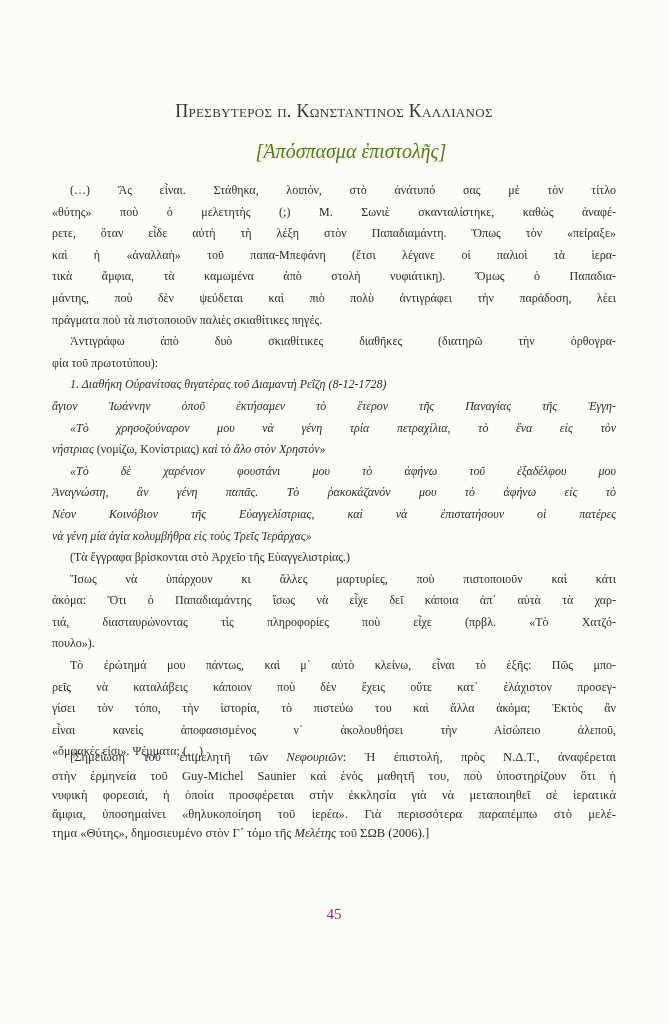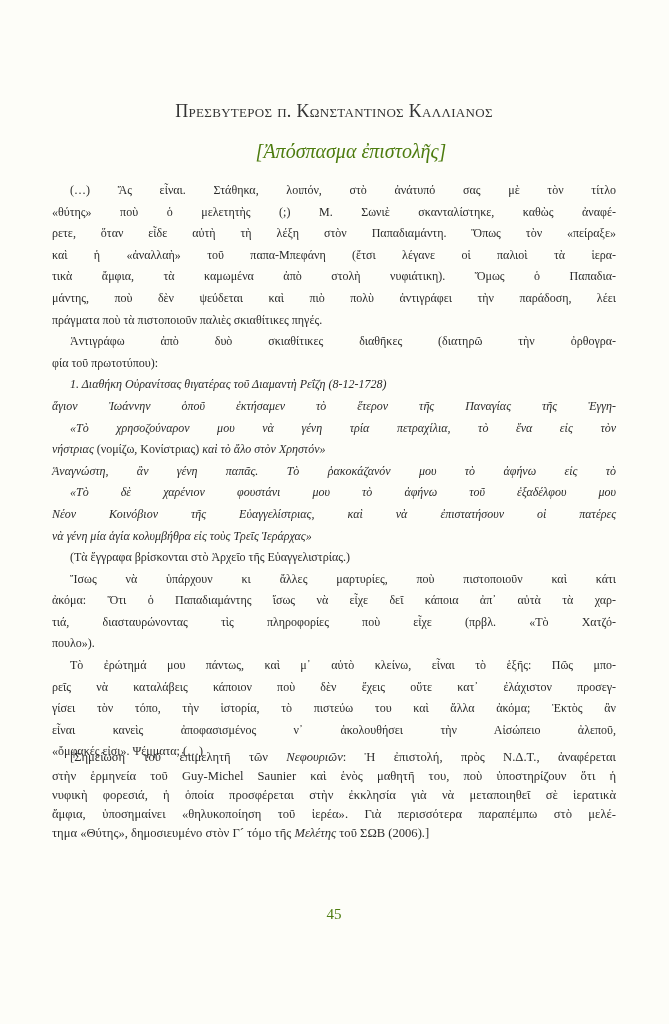--- a/index.html
+++ b/index.html
@@ -74,21 +74,21 @@
       color: #2d2d2d;
     }
     .note .line { height: 19px; }
     .page-number {
       position: absolute;
       top: 906px;
       left: 0;
       width: 564px;
       text-align: center;
       font-size: 15px;
-      color: #4d7c0f;
+      color: #be185d;
     }
   </style>
 </head>
 <body>
 
 <div class="page">
 
   <div class="running-head">Πρεσβυτερος π. Κωνσταντινος Καλλιανος</div>
 
   <div class="title">[Ἀπόσπασμα ἐπιστολῆς]</div>
@@ -111,22 +111,22 @@
     </div>
 
     <div>
       <span class="line last indent it">1. Διαθήκη Οὐρανίτσας θιγατέρας τοῦ Διαμαντὴ Ρεΐζη (8-12-1728)</span>
       <span class="line it">ἅγιον Ἰωάννην ὁποῦ ἐκτήσαμεν τὸ ἕτερον τῆς Παναγίας τῆς Ἐγγη-</span>
       <span class="line indent it">«Τὸ χρησοζούναρον μου νὰ γένη τρία πετραχίλια, τὸ ἕνα εἰς τὸν</span>
       <span class="line last"><span class="it">νήστριας</span><span> (νομίζω, Κονίστριας) </span><span class="it">καὶ τὸ ἄλο στὸν Χρηστόν»</span></span>
     </div>
 
     <div>
+      <span class="line indent it">«Τὸ δὲ χαρένιον φουστάνι μου τὸ ἀφήνω τοῦ ἐξαδέλφου μου</span>
       <span class="line it">Ἀναγνώστη, ἂν γένη παπᾶς. Τὸ ῥακοκάζανόν μου τὸ ἀφήνω εἰς τὸ</span>
-      <span class="line indent it">«Τὸ δὲ χαρένιον φουστάνι μου τὸ ἀφήνω τοῦ ἐξαδέλφου μου</span>
       <span class="line it">Νέον Κοινόβιον τῆς Εὐαγγελίστριας, καὶ νὰ ἐπιστατήσουν οἱ πατέρες</span>
       <span class="line last it">νὰ γένη μία ἁγία κολυμβήθρα εἰς τοὺς Τρεῖς Ἱεράρχας»</span>
     </div>
 
     <span class="line last indent">(Τὰ ἔγγραφα βρίσκονται στὸ Ἀρχεῖο τῆς Εὐαγγελιστρίας.)</span>
 
     <div>
       <span class="line indent">Ἴσως νὰ ὑπάρχουν κι ἄλλες μαρτυρίες, ποὺ πιστοποιοῦν καὶ κάτι</span>
       <span class="line">ἀκόμα: Ὅτι ὁ Παπαδιαμάντης ἴσως νὰ εἶχε δεῖ κάποια ἀπ᾽ αὐτὰ τὰ χαρ-</span>
       <span class="line">τιά, διασταυρώνοντας τὶς πληροφορίες ποὺ εἶχε (πρβλ. «Τὸ Χατζό-</span>

